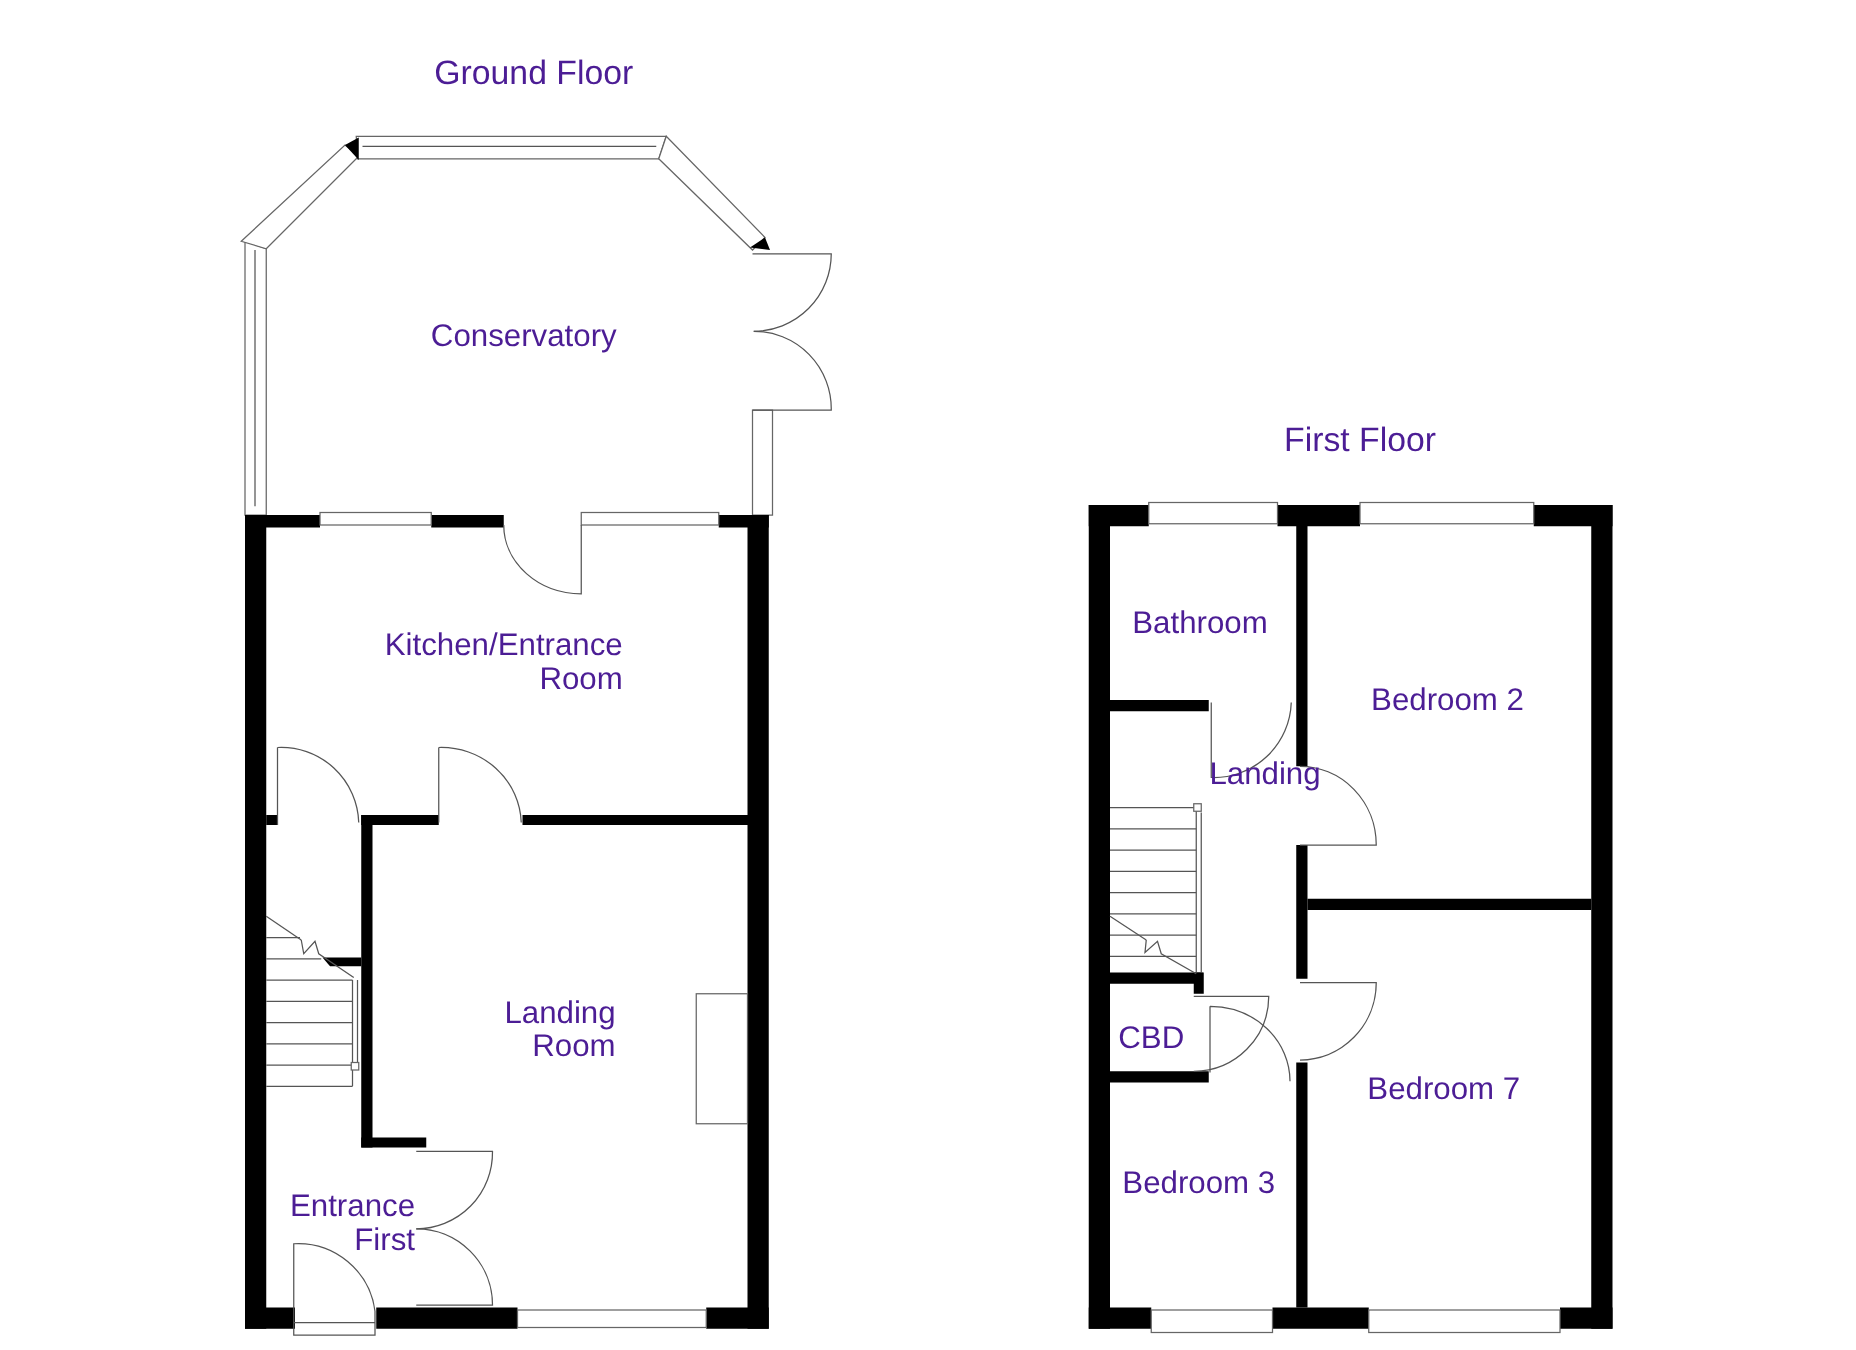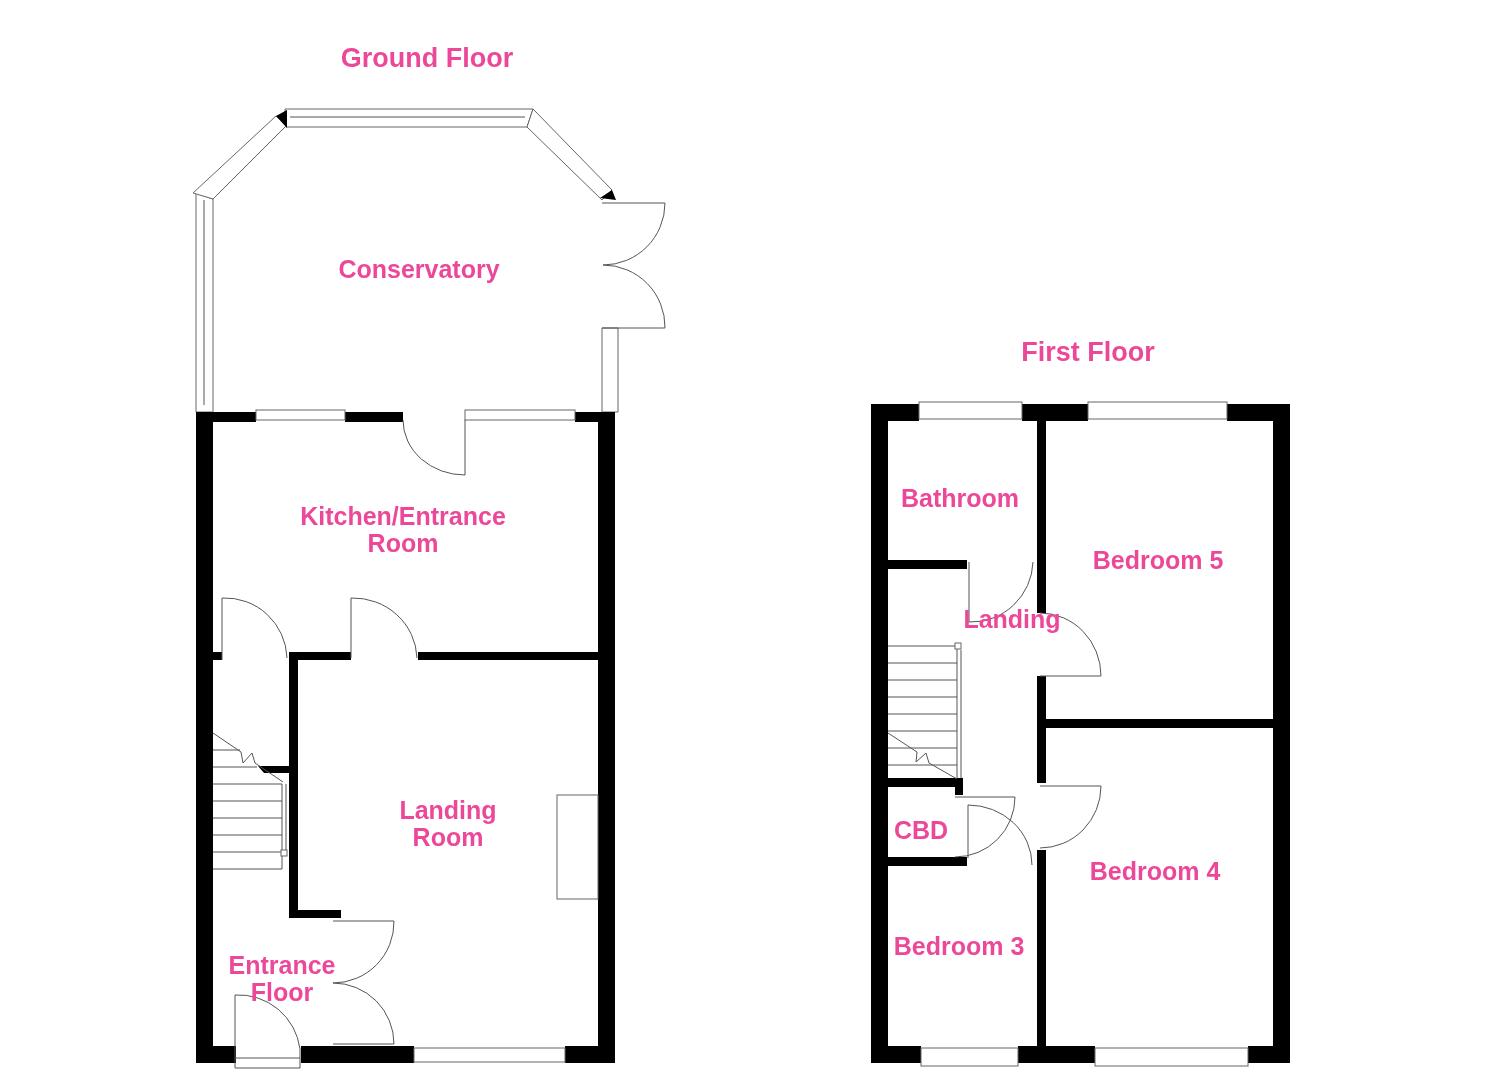--- a/index.html
+++ b/index.html
@@ -1,21 +1,21 @@
 <!DOCTYPE html>
 <html><head>
 <meta charset="utf-8">
 <style>
   html, body { margin: 0; padding: 0; background: #ffffff; }
   body { width: 1485px; height: 1080px; position: relative; overflow: hidden; font-family: "Liberation Sans", sans-serif; }
   svg { position: absolute; left: 0; top: 0; }
   .wall { fill: #000; }
   .thin { fill: none; stroke: #555; stroke-width: 1; }
   .win { fill: #fff; stroke: #666; stroke-width: 1; }
-  .label { position: absolute; font-weight: bold; color: #ec4899; font-size: 25px; text-align: center; line-height: 27px; white-space: nowrap; transform: translateX(-50%); }
+  .label { position: absolute; font-weight: normal; color: #4c1d95; font-size: 25px; text-align: right; line-height: 27px; white-space: nowrap; transform: translateX(-50%); }
   .title { font-size: 27px; }
 </style>
 </head>
 <body>
 
 <svg width="1485" height="1080" viewBox="0 0 1485 1080">
 
   <g>
 
     <g>
@@ -146,21 +146,21 @@
 <div class="label" style="left:403px; top:503px;">
   <div>Kitchen/Entrance</div>
   <div>Room</div>
 </div>
 <div class="label" style="left:448px; top:797px;">
   <div>Landing</div>
   <div>Room</div>
 </div>
 <div class="label" style="left:282px; top:952px;">
   <div>Entrance</div>
-  <div>Floor</div>
+  <div>First</div>
 </div>
 
 <div class="label" style="left:960px; top:485px;">Bathroom</div>
 <div class="label" style="left:1012px; top:606px;">Landing</div>
-<div class="label" style="left:1158px; top:547px;">Bedroom 5</div>
-<div class="label" style="left:1155px; top:858px;">Bedroom 4</div>
+<div class="label" style="left:1158px; top:547px;">Bedroom 2</div>
+<div class="label" style="left:1155px; top:858px;">Bedroom 7</div>
 <div class="label" style="left:959px; top:933px;">Bedroom 3</div>
 <div class="label" style="left:921px; top:805px;margin-top:12px;">CBD</div>
 
 </body></html>

